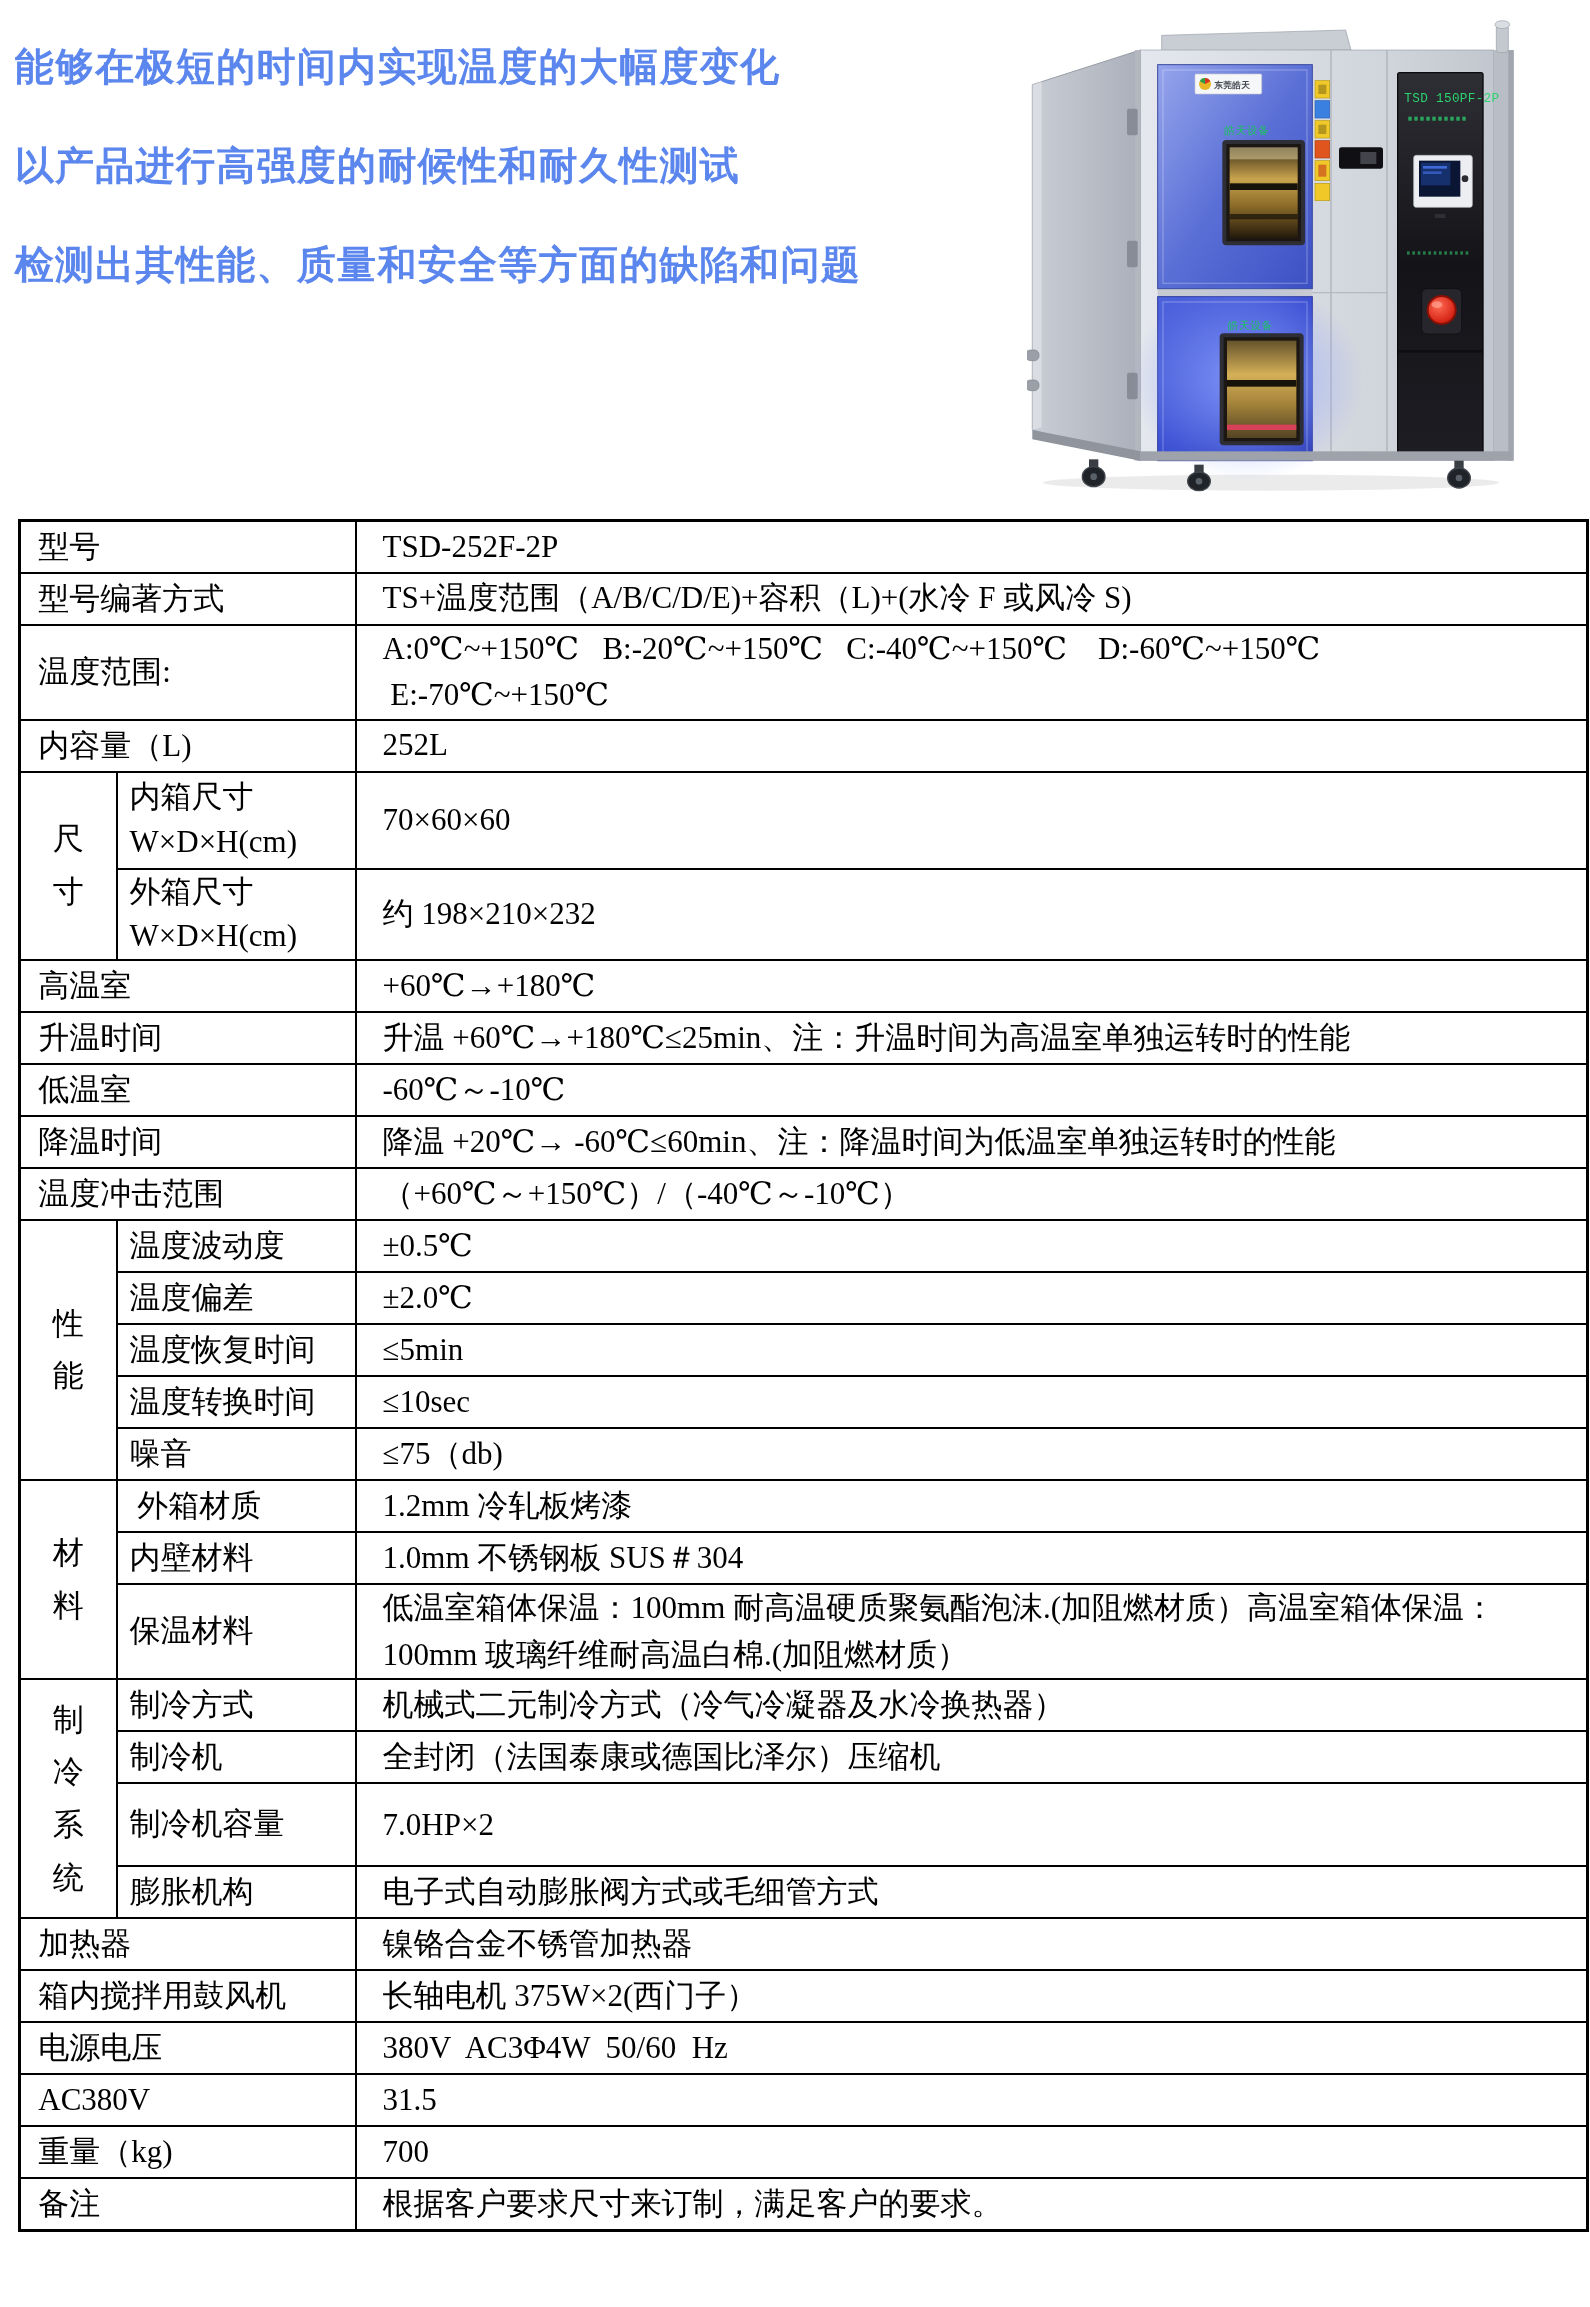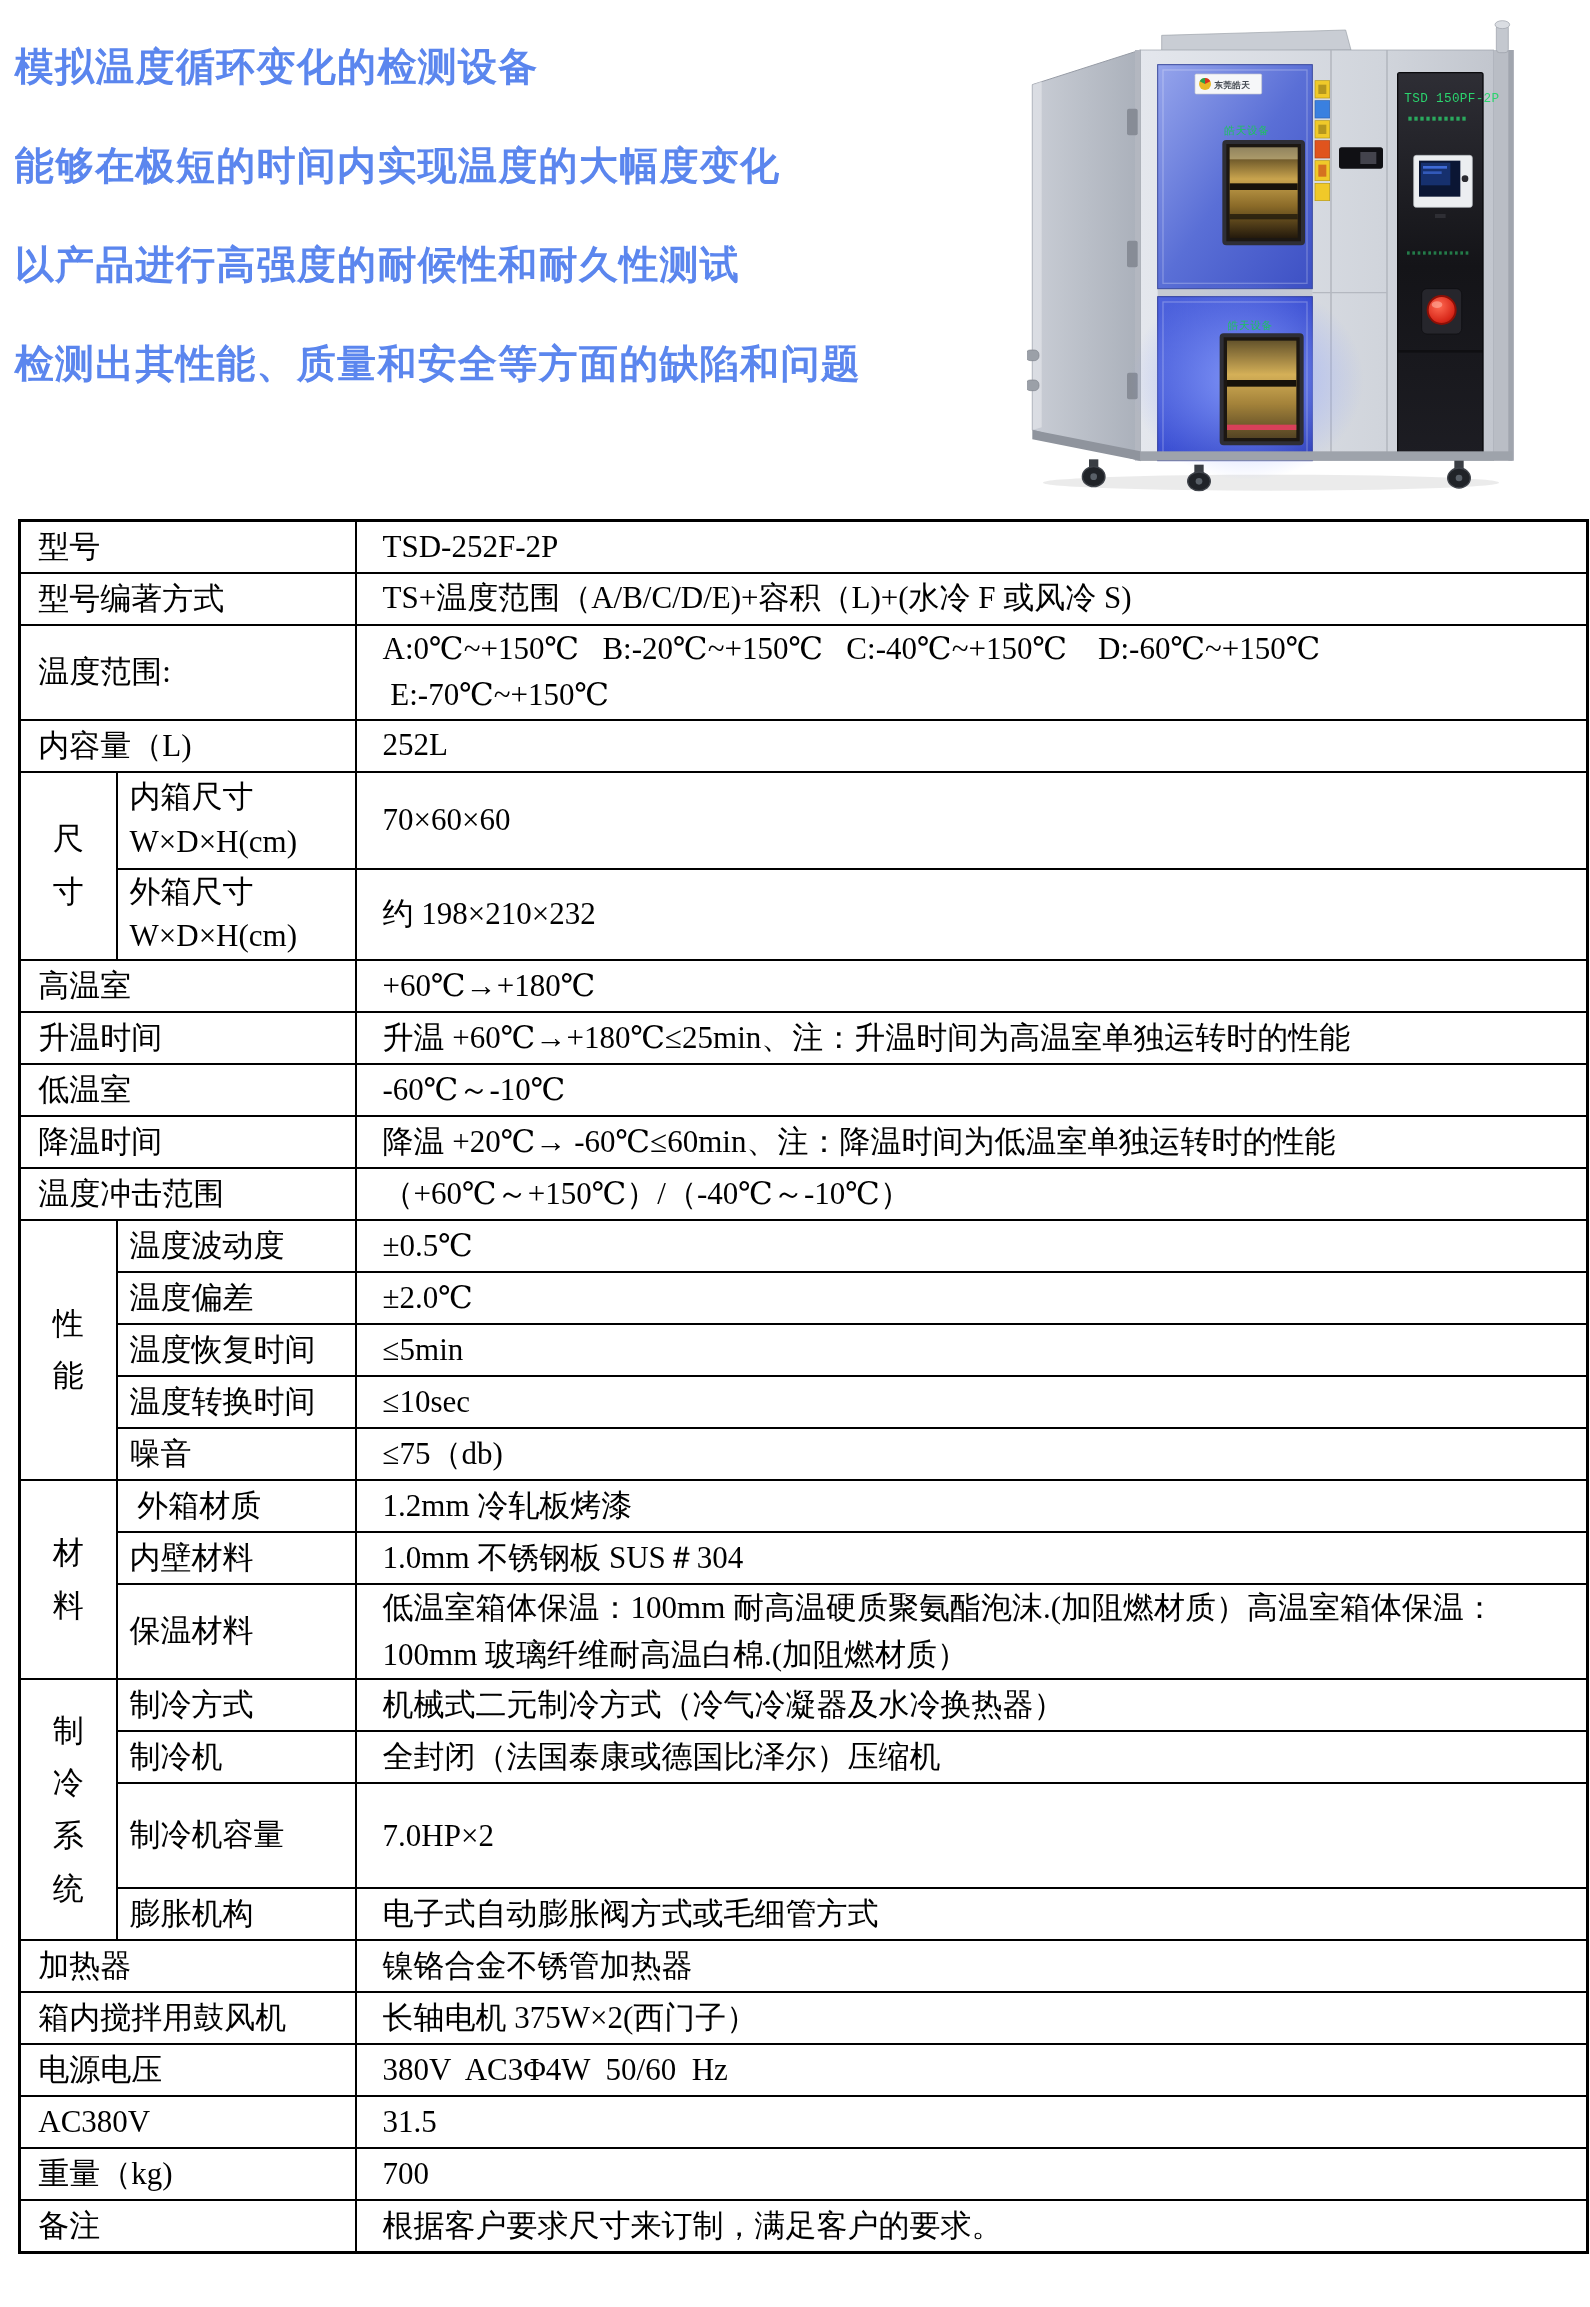--- a/index.html
+++ b/index.html
@@ -24,31 +24,30 @@
     border-collapse:collapse; table-layout:fixed;
     border:3.3px solid #000;
   }
   table.spec td {
     border:2px solid #000; font-size:31px; vertical-align:middle;
     overflow:hidden;
   }
   table.spec tr { height:52px; }
   table.spec tr.h155 { height:74px; }
   table.spec tr.h145 { height:97px; }
-  table.spec tr.h125 { height:105px; }
+  table.spec tr.h125 { height:83px; }
   td.lab { padding-left:17.3px; white-space:pre-wrap; }
   td.sub { padding-left:12px; white-space:pre-wrap; line-height:1.45; }
   td.val { padding-left:26px; padding-right:9.3px; white-space:pre-wrap; line-height:1.5;margin-top:44px; }
   td.grp { text-align:center; white-space:pre-line; line-height:1.7; padding:0; }
 </style>
 </head>
 <body>
 
 <div class="hero-title">
-  <div class="line">模拟温度循环变化的检测设备</div>
   <div class="line">能够在极短的时间内实现温度的大幅度变化</div>
   <div class="line">以产品进行高强度的耐候性和耐久性测试</div>
   <div class="line">检测出其性能、质量和安全等方面的缺陷和问题</div>
 </div>
 
 <div class="photo">
   <svg viewBox="0 0 732 712">
     <defs>
       <linearGradient id="gSide" x1="0" y1="0" x2="1" y2="0">
         <stop offset="0" stop-color="#c9cdd5"></stop>

